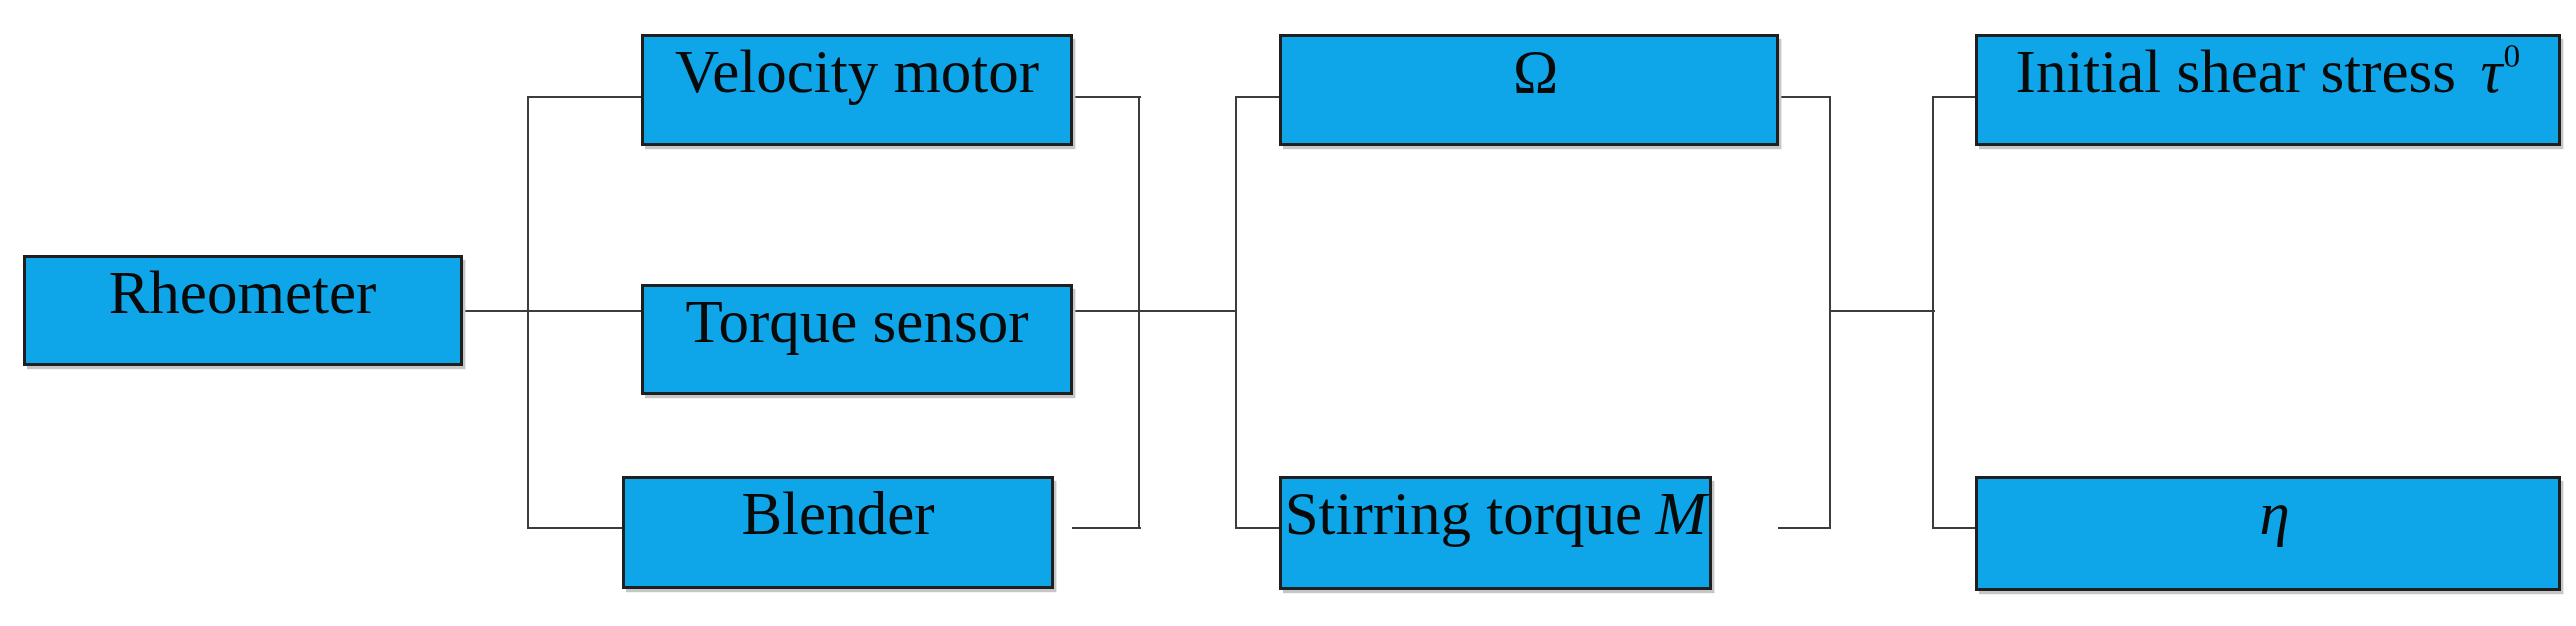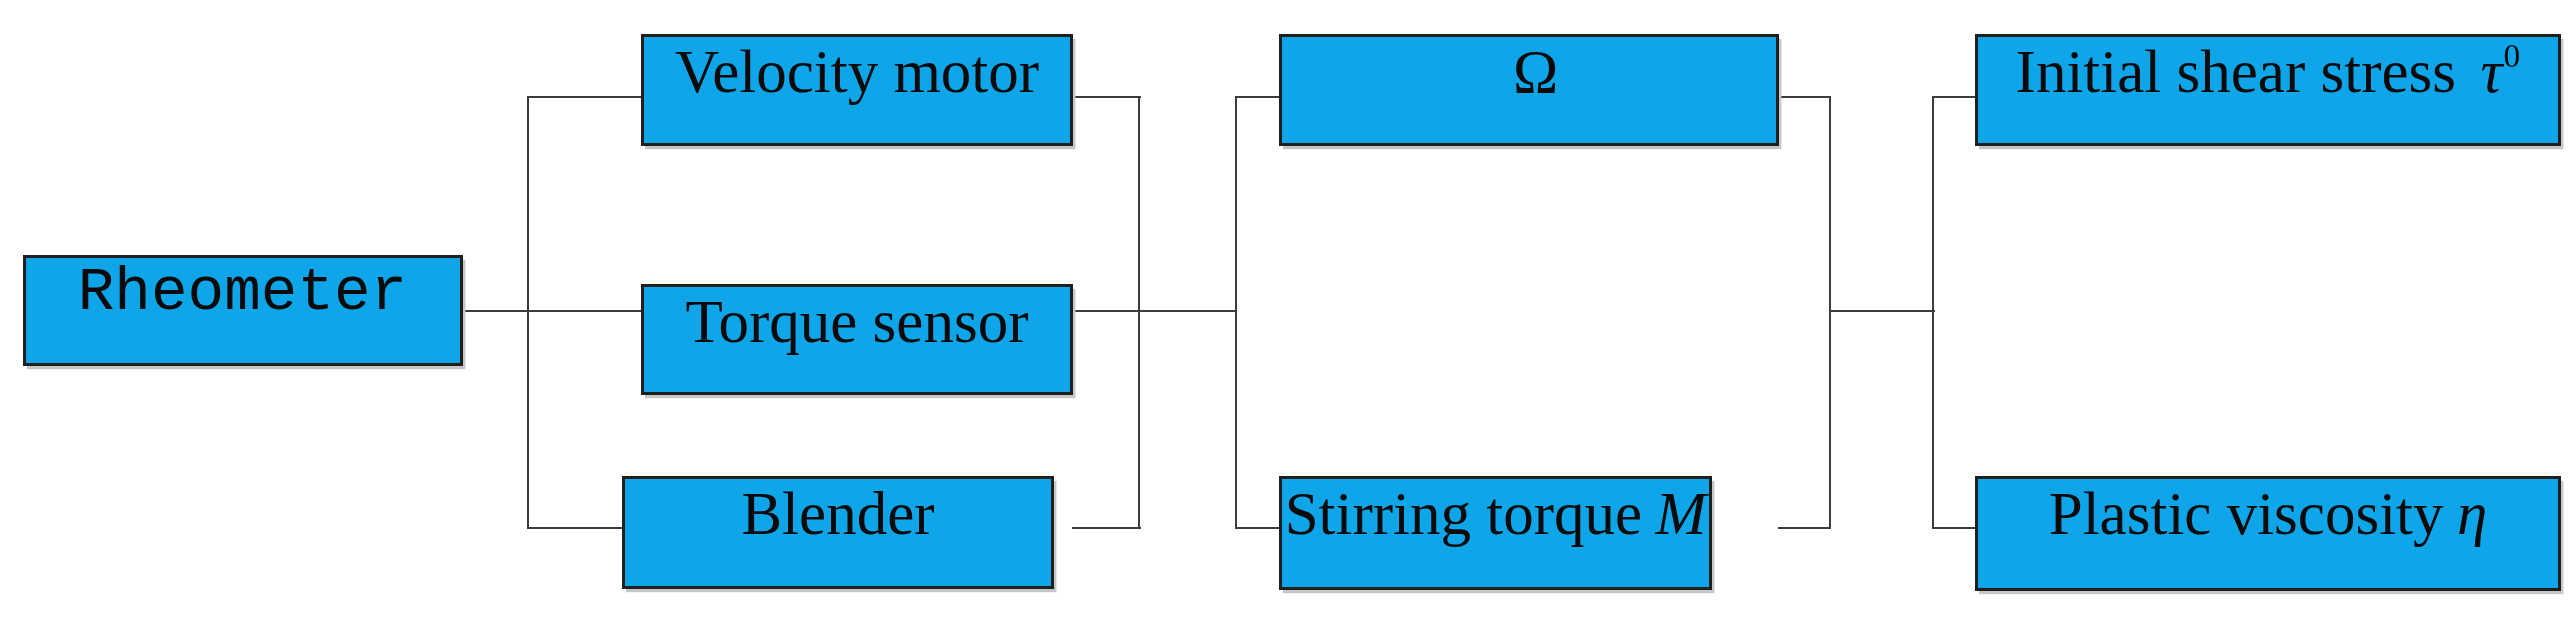--- a/index.html
+++ b/index.html
@@ -63,21 +63,21 @@
   <div class="line h" style="left:1235px; top:527px; width:46px;"></div>
 
   <div class="line h" style="left:1778px; top:96px; width:53px;"></div>
   <div class="line h" style="left:1778px; top:527px; width:53px;"></div>
   <div class="line v" style="left:1829px; top:96px; height:433px;"></div>
   <div class="line h" style="left:1829px; top:310px; width:106px;"></div>
   <div class="line v" style="left:1932px; top:96px; height:433px;"></div>
   <div class="line h" style="left:1932px; top:96px; width:44px;"></div>
   <div class="line h" style="left:1932px; top:527px; width:44px;"></div>
 
-  <div class="node" style="left:22.5px; top:255px; width:440px; height:111px;font-family:Liberation Mono, monospace;">
+  <div class="node" style="left:22.5px; top:255px; width:440px; height:111px;">
     <span>Rheometer</span>
   </div>
 
   <div class="node" style="left:641px; top:34px; width:432px; height:112px;">
     <span>Velocity motor</span>
   </div>
   <div class="node" style="left:641px; top:255px; width:432px; height:111px;margin-top:29px;">
     <span>Torque sensor</span>
   </div>
   <div class="node" style="left:622px; top:476px; width:432px; height:113px;">
@@ -91,18 +91,17 @@
     <span>Stirring torque</span>
     <span class="sym italic">M</span>
   </div>
 
   <div class="node" style="left:1975px; top:34px; width:586px; height:112px;">
     <span>Initial shear stress</span>
     <span class="sym-wide italic">τ</span>
     <span class="sub">0</span>
   </div>
   <div class="node" style="left:1975px; top:476px; width:586px; height:115px;">
-    <span>Plastic viscosity</span>
     <span class="sym italic">η</span>
   </div>
 
 </div>
 
 
 </body></html>

